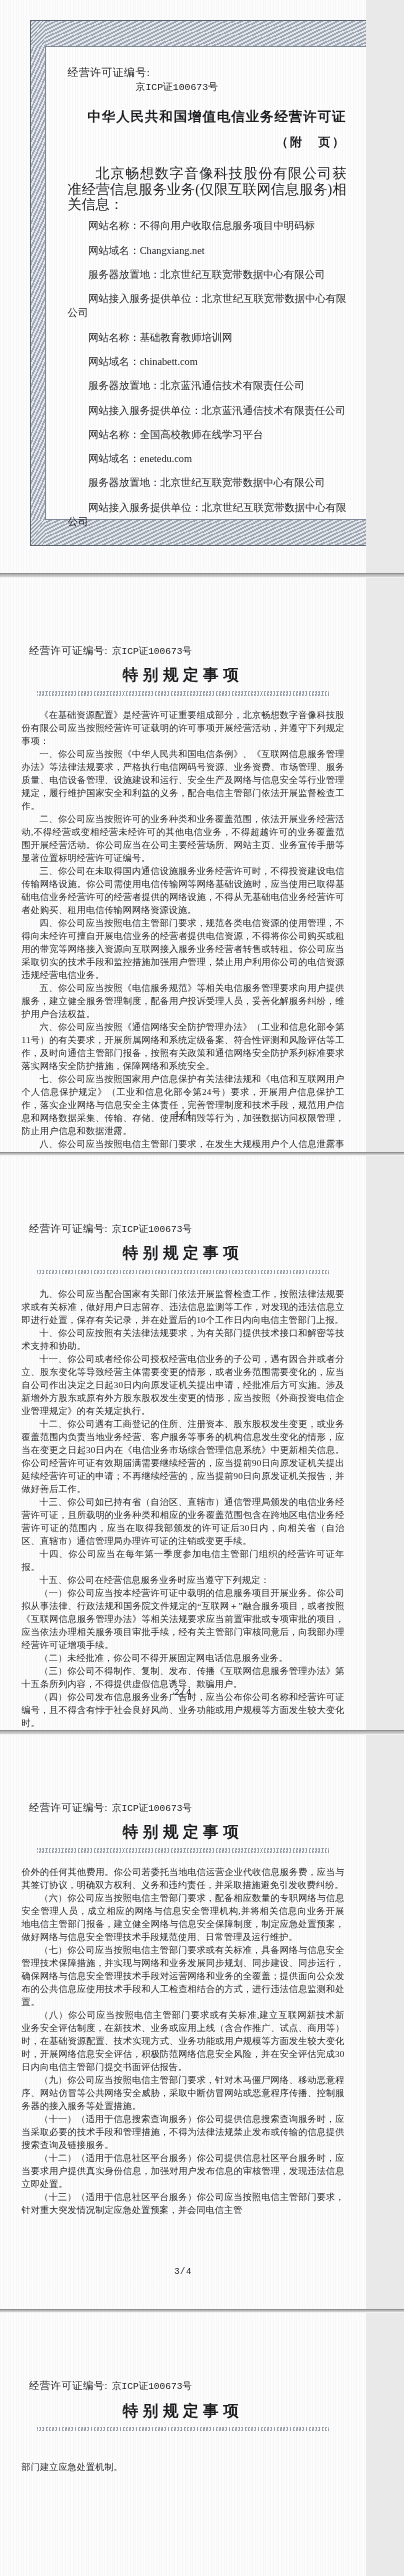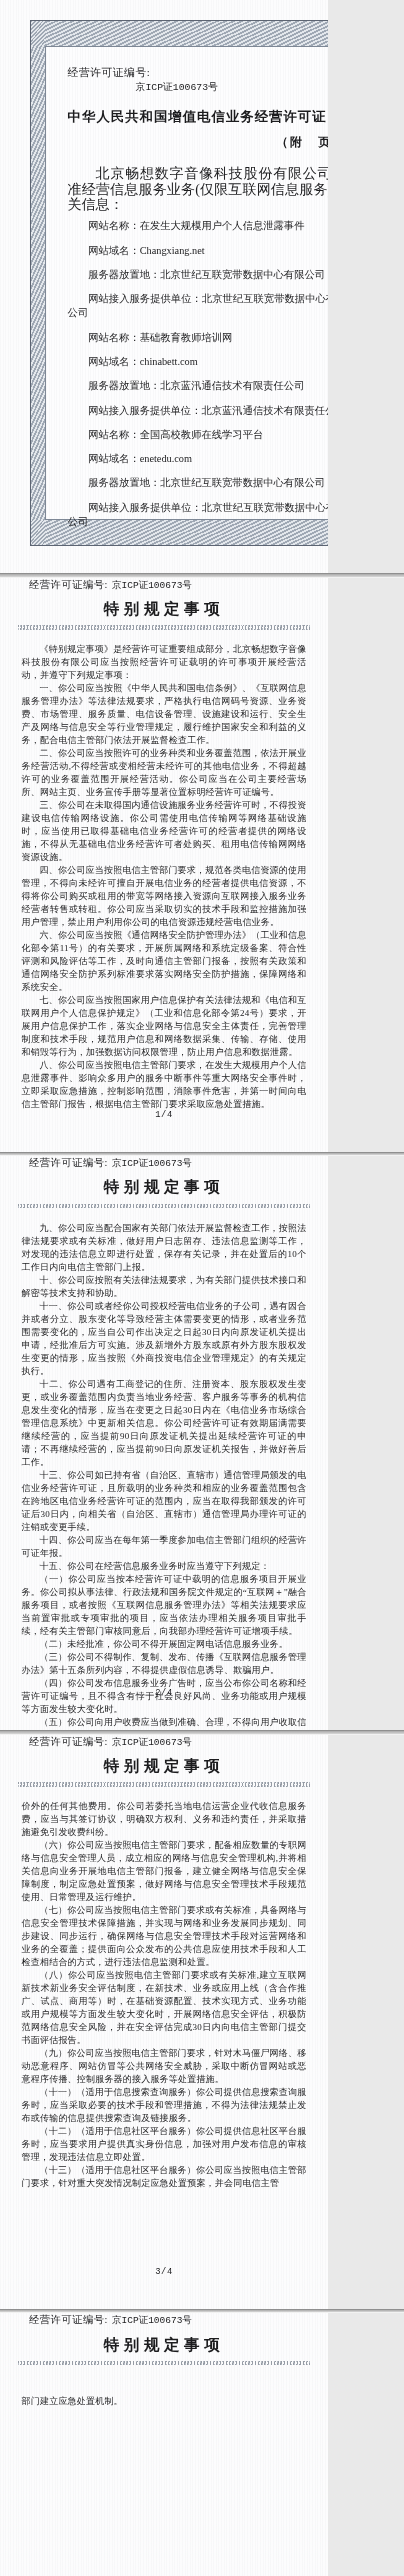--- a/index.html
+++ b/index.html
@@ -4,21 +4,21 @@
 <style>
   html,body{margin:0;padding:0;}
   body{
     width:405px;
     background:#e9e9e9;
     font-family:"Liberation Serif","DejaVu Serif",serif;
     color:#1c1c1e;
   }
   .sheet{
     position:relative;
-    width:328px;
+    width:366px;
     background:#fcfcfd;
     background-image:repeating-linear-gradient(90deg, rgba(120,125,135,0.035) 0 1px, rgba(0,0,0,0) 1px 2.6px);
     overflow:hidden;
     box-sizing:border-box;
   }
   .divider{
     height:4.6px;
     background:linear-gradient(180deg,#a9a9a9,#d9d9d9);
     border-top:0.5px solid #8f8f8f;
     border-bottom:0.5px solid #f2f2f2;
@@ -39,28 +39,28 @@
   .cert-inner{
     position:absolute;inset:0;
     border:0.5px solid #7e8896;
     background:#fdfdfe;
     background-image:repeating-linear-gradient(90deg, rgba(120,125,135,0.04) 0 1px, rgba(0,0,0,0) 1px 2.6px);
     padding:19.6px 21.6px;
     box-sizing:border-box;
   }
   .cert-no-label{font-size:10.8px;letter-spacing:0.5px;}
   .cert-no-value{font-size:9.8px;margin:1px 0 0 68px;font-family:"Liberation Mono","DejaVu Sans Mono",monospace;}
-  .cert-title{font-size:13.4px;font-weight:bold;text-align:left;letter-spacing:1px;margin-top:13.4px;}
+  .cert-title{font-size:13.4px;font-weight:bold;text-align:right;letter-spacing:1px;margin-top:13.4px;}
   .cert-subtitle{font-size:12px;font-weight:bold;text-align:right;letter-spacing:2.1px;margin-top:8.2px;}
   .cert-intro{font-size:14px;line-height:15.5px;text-indent:2em;margin:15.5px 0 3.1px 0;text-align:justify;}
   .cert-entry{font-size:10.3px;line-height:14px;text-indent:2em;margin-top:6.7px;text-align:justify;}
   .cert-entry .val{}
   
   .sheet-prov{height:574px;}
-  .prov-head{margin:0 0 0 29px;font-size:10.3px;letter-spacing:0.5px;}
+  .prov-head{margin:0 0 0 29px;padding-top:66px;font-size:10.3px;letter-spacing:0.5px;}
   .prov-head .num{font-size:9.5px;margin-left:4.1px;font-family:"Liberation Mono","DejaVu Sans Mono",monospace;letter-spacing:0;}
   .prov-title{text-align:center;font-size:15.5px;font-weight:bold;letter-spacing:4.6px;margin-top:7.2px;}
   .wavy{
     width:292px;height:4.6px;margin:5.2px auto 0 auto;
     background:
       repeating-linear-gradient(105deg,#969ca5 0 1px,rgba(0,0,0,0) 1px 3.1px),
       repeating-linear-gradient(75deg,#b6bcc4 0 1px,rgba(0,0,0,0) 1px 3.1px);
   }
   .prov-body{margin:13.4px 21.6px 0 21.6px;}
   .prov-body p{
@@ -81,21 +81,21 @@
 
 <section class="sheet sheet-cert">
   <div class="cert-frame">
     <div class="cert-inner">
       <div class="cert-no-label">经营许可证编号:</div>
       <div class="cert-no-value">京ICP证100673号</div>
       <div class="cert-title">中华人民共和国增值电信业务经营许可证</div>
       <div class="cert-subtitle">（附　页）</div>
       <p class="cert-intro">北京畅想数字音像科技股份有限公司获准经营信息服务业务(仅限互联网信息服务)相关信息：</p>
 
-      <p class="cert-entry"><span>网站名称：</span><span class="val">在发生大规模用户个人信息泄露事件</span></p>
+      <p class="cert-entry"><span>网站名称：</span><span class="val">不得向用户收取信息服务项目中明码标</span></p>
       <p class="cert-entry"><span>网站域名：</span><span class="val">Changxiang.net</span></p>
       <p class="cert-entry"><span>服务器放置地：</span><span class="val">北京世纪互联宽带数据中心有限公司</span></p>
       <p class="cert-entry"><span>网站接入服务提供单位：</span><span class="val">北京世纪互联宽带数据中心有限公司</span></p>
       <p class="cert-entry"><span>网站名称：</span><span class="val">基础教育教师培训网</span></p>
       <p class="cert-entry"><span>网站域名：</span><span class="val">chinabett.com</span></p>
       <p class="cert-entry"><span>服务器放置地：</span><span class="val">北京蓝汛通信技术有限责任公司</span></p>
       <p class="cert-entry"><span>网站接入服务提供单位：</span><span class="val">北京蓝汛通信技术有限责任公司</span></p>
       <p class="cert-entry"><span>网站名称：</span><span class="val">全国高校教师在线学习平台</span></p>
       <p class="cert-entry"><span>网站域名：</span><span class="val">enetedu.com</span></p>
       <p class="cert-entry"><span>服务器放置地：</span><span class="val">北京世纪互联宽带数据中心有限公司</span></p>
@@ -106,25 +106,26 @@
 
 <div class="divider"></div>
 
 <section class="sheet sheet-prov">
   <div class="prov-head">
     <span>经营许可证编号:</span><span class="num">京ICP证100673号</span>
   </div>
   <div class="prov-title">特别规定事项</div>
   <div class="wavy"></div>
   <div class="prov-body">
-    <p>《特别规定事项》是经营许可证重要组成部分，北京畅想数字音像科技股份有限公司应当按照经营许可证载明的许可事项开展经营活动，并遵守下列规定事项：</p>
+    <p>《在基础资源配置》是经营许可证重要组成部分，北京畅想数字音像科技股份有限公司应当按照经营许可证载明的许可事项开展经营活动，并遵守下列规定事项：</p>
     <p>一、你公司应当按照《中华人民共和国电信条例》、《互联网信息服务管理办法》等法律法规要求，严格执行电信网码号资源、业务资费、市场管理、服务质量、电信设备管理、设施建设和运行、安全生产及网络与信息安全等行业管理规定，履行维护国家安全和利益的义务，配合电信主管部门依法开展监督检查工作。</p>
     <p>二、你公司应当按照许可的业务种类和业务覆盖范围，依法开展业务经营活动,不得经营或变相经营未经许可的其他电信业务，不得超越许可的业务覆盖范围开展经营活动。你公司应当在公司主要经营场所、网站主页、业务宣传手册等显著位置标明经营许可证编号。</p>
     <p>三、你公司在未取得国内通信设施服务业务经营许可时，不得投资建设电信传输网络设施。你公司需使用电信传输网等网络基础设施时，应当使用已取得基础电信业务经营许可的经营者提供的网络设施，不得从无基础电信业务经营许可者处购买、租用电信传输网网络资源设施。</p>
     <p>四、你公司应当按照电信主管部门要求，规范各类电信资源的使用管理，不得向未经许可擅自开展电信业务的经营者提供电信资源，不得将你公司购买或租用的带宽等网络接入资源向互联网接入服务业务经营者转售或转租。你公司应当采取切实的技术手段和监控措施加强用户管理，禁止用户利用你公司的电信资源违规经营电信业务。</p>
+    <p>五、你公司应当按照《电信服务规范》等相关电信服务管理要求向用户提供服务，建立健全服务管理制度，配备用户投诉受理人员，妥善化解服务纠纷，维护用户合法权益。</p>
     <p>六、你公司应当按照《通信网络安全防护管理办法》（工业和信息化部令第11号）的有关要求，开展所属网络和系统定级备案、符合性评测和风险评估等工作，及时向通信主管部门报备，按照有关政策和通信网络安全防护系列标准要求落实网络安全防护措施，保障网络和系统安全。</p>
     <p>七、你公司应当按照国家用户信息保护有关法律法规和《电信和互联网用户个人信息保护规定》（工业和信息化部令第24号）要求，开展用户信息保护工作，落实企业网络与信息安全主体责任，完善管理制度和技术手段，规范用户信息和网络数据采集、传输、存储、使用和销毁等行为，加强数据访问权限管理，防止用户信息和数据泄露。</p>
     <p>八、你公司应当按照电信主管部门要求，在发生大规模用户个人信息泄露事件、影响众多用户的服务中断事件等重大网络安全事件时，立即采取应急措施，控制影响范围，消除事件危害，并第一时间向电信主管部门报告，根据电信主管部门要求采取应急处置措施。</p>
   </div>
   <div class="page-num">1/4</div>
 </section>
 
 <div class="divider"></div>
 
 <section class="sheet sheet-prov">

